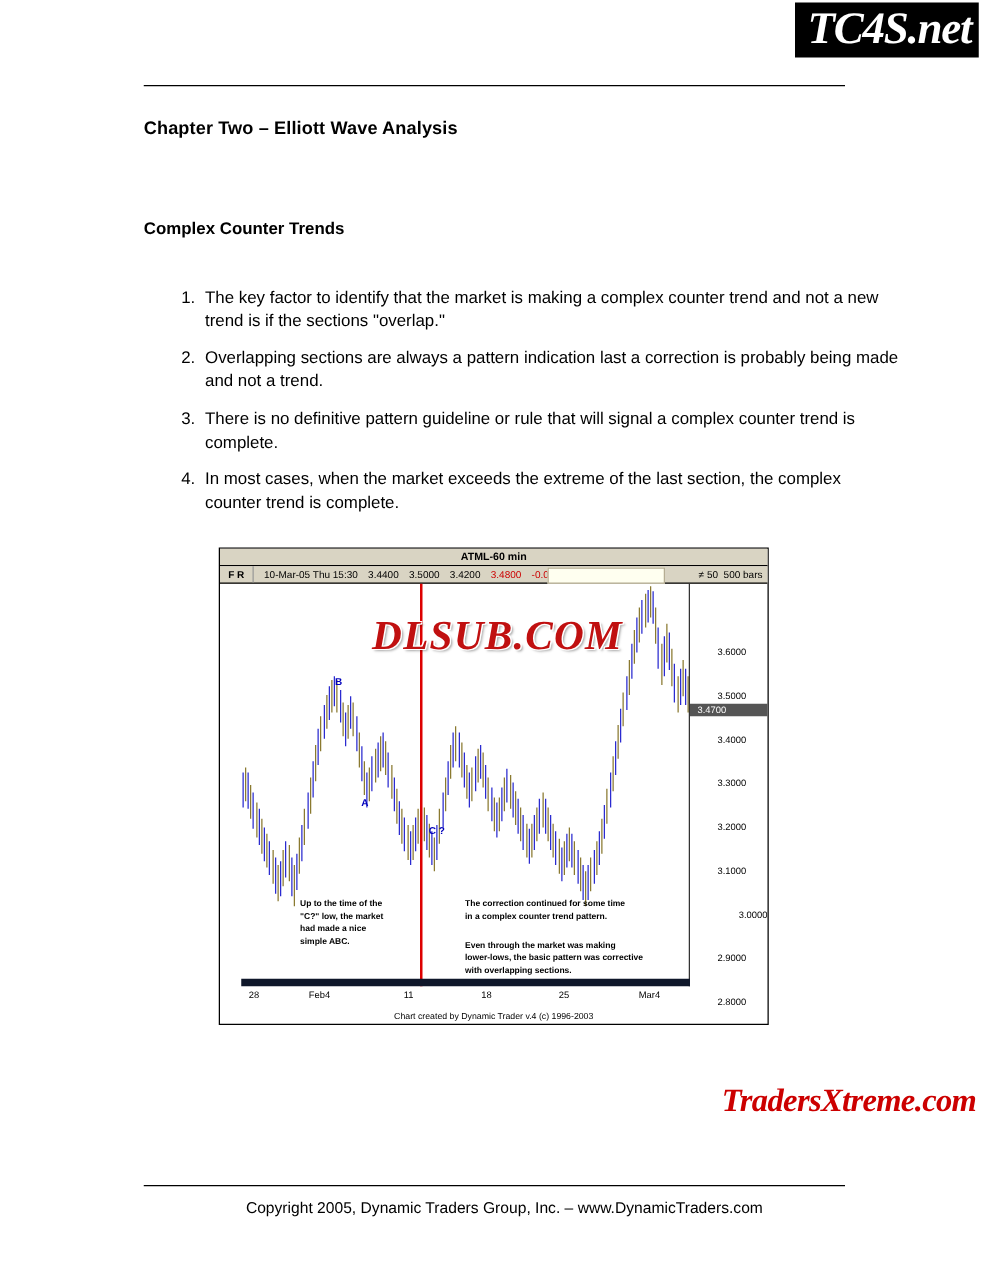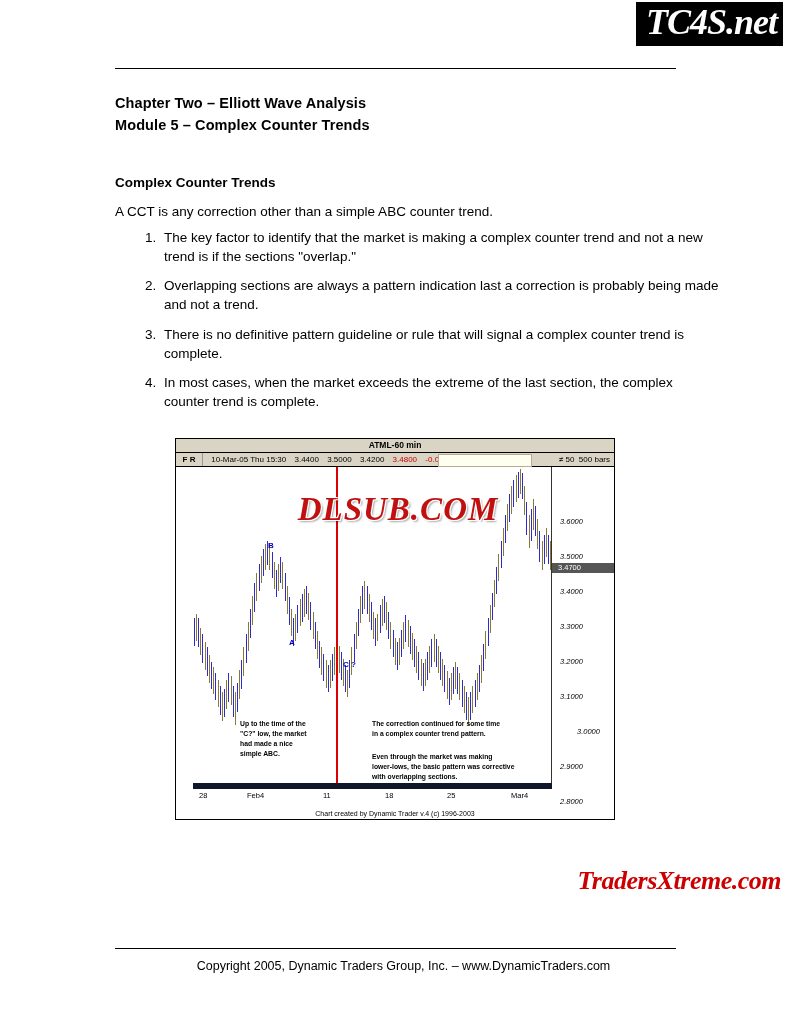--- a/index.html
+++ b/index.html
@@ -177,22 +177,21 @@
     right: 0;
     top: 28px;
     bottom: 30px;
     width: 62px;
     border-left: 1px solid #333;
     font-size: 7.5px;
     color: #000;
   }
   .price-axis div.t {
     position: absolute;
-    left: 8px;
-    font-style: italic;
+    left: 22px;
   }
   .price-cur {
     position: absolute;
     left: 0;
     width: 62px;
     height: 10px;
     background: #555555;
     color: #ffffff;
     font-size: 7.5px;
     line-height: 10px;
@@ -307,25 +306,23 @@
 <body>
 
 <div class="page">
 
   <div class="wm-top">TC4S.net</div>
 
   <div class="header-rule"></div>
 
   <div class="title-block">
     <div class="title-line">Chapter Two  – Elliott Wave Analysis</div>
-    <div class="title-line">Module 5 – Complex Counter Trends</div>
   </div>
 
   <div class="section-head">Complex Counter Trends</div>
-  <div class="lead">A CCT is any correction other than a simple ABC counter trend.</div>
 
   <ol class="points">
     <li>The key factor to identify that the market is making a complex counter trend and not a new trend is if the sections "overlap."</li>
     <li>Overlapping sections are always a pattern indication last a correction is probably being made and not a trend.</li>
     <li>There is no definitive pattern guideline or rule that will signal a complex counter trend is complete.</li>
     <li>In most cases, when the market exceeds the extreme of the last section, the complex counter trend is complete.</li>
   </ol>
 
   <div class="chart-wrap">
 

